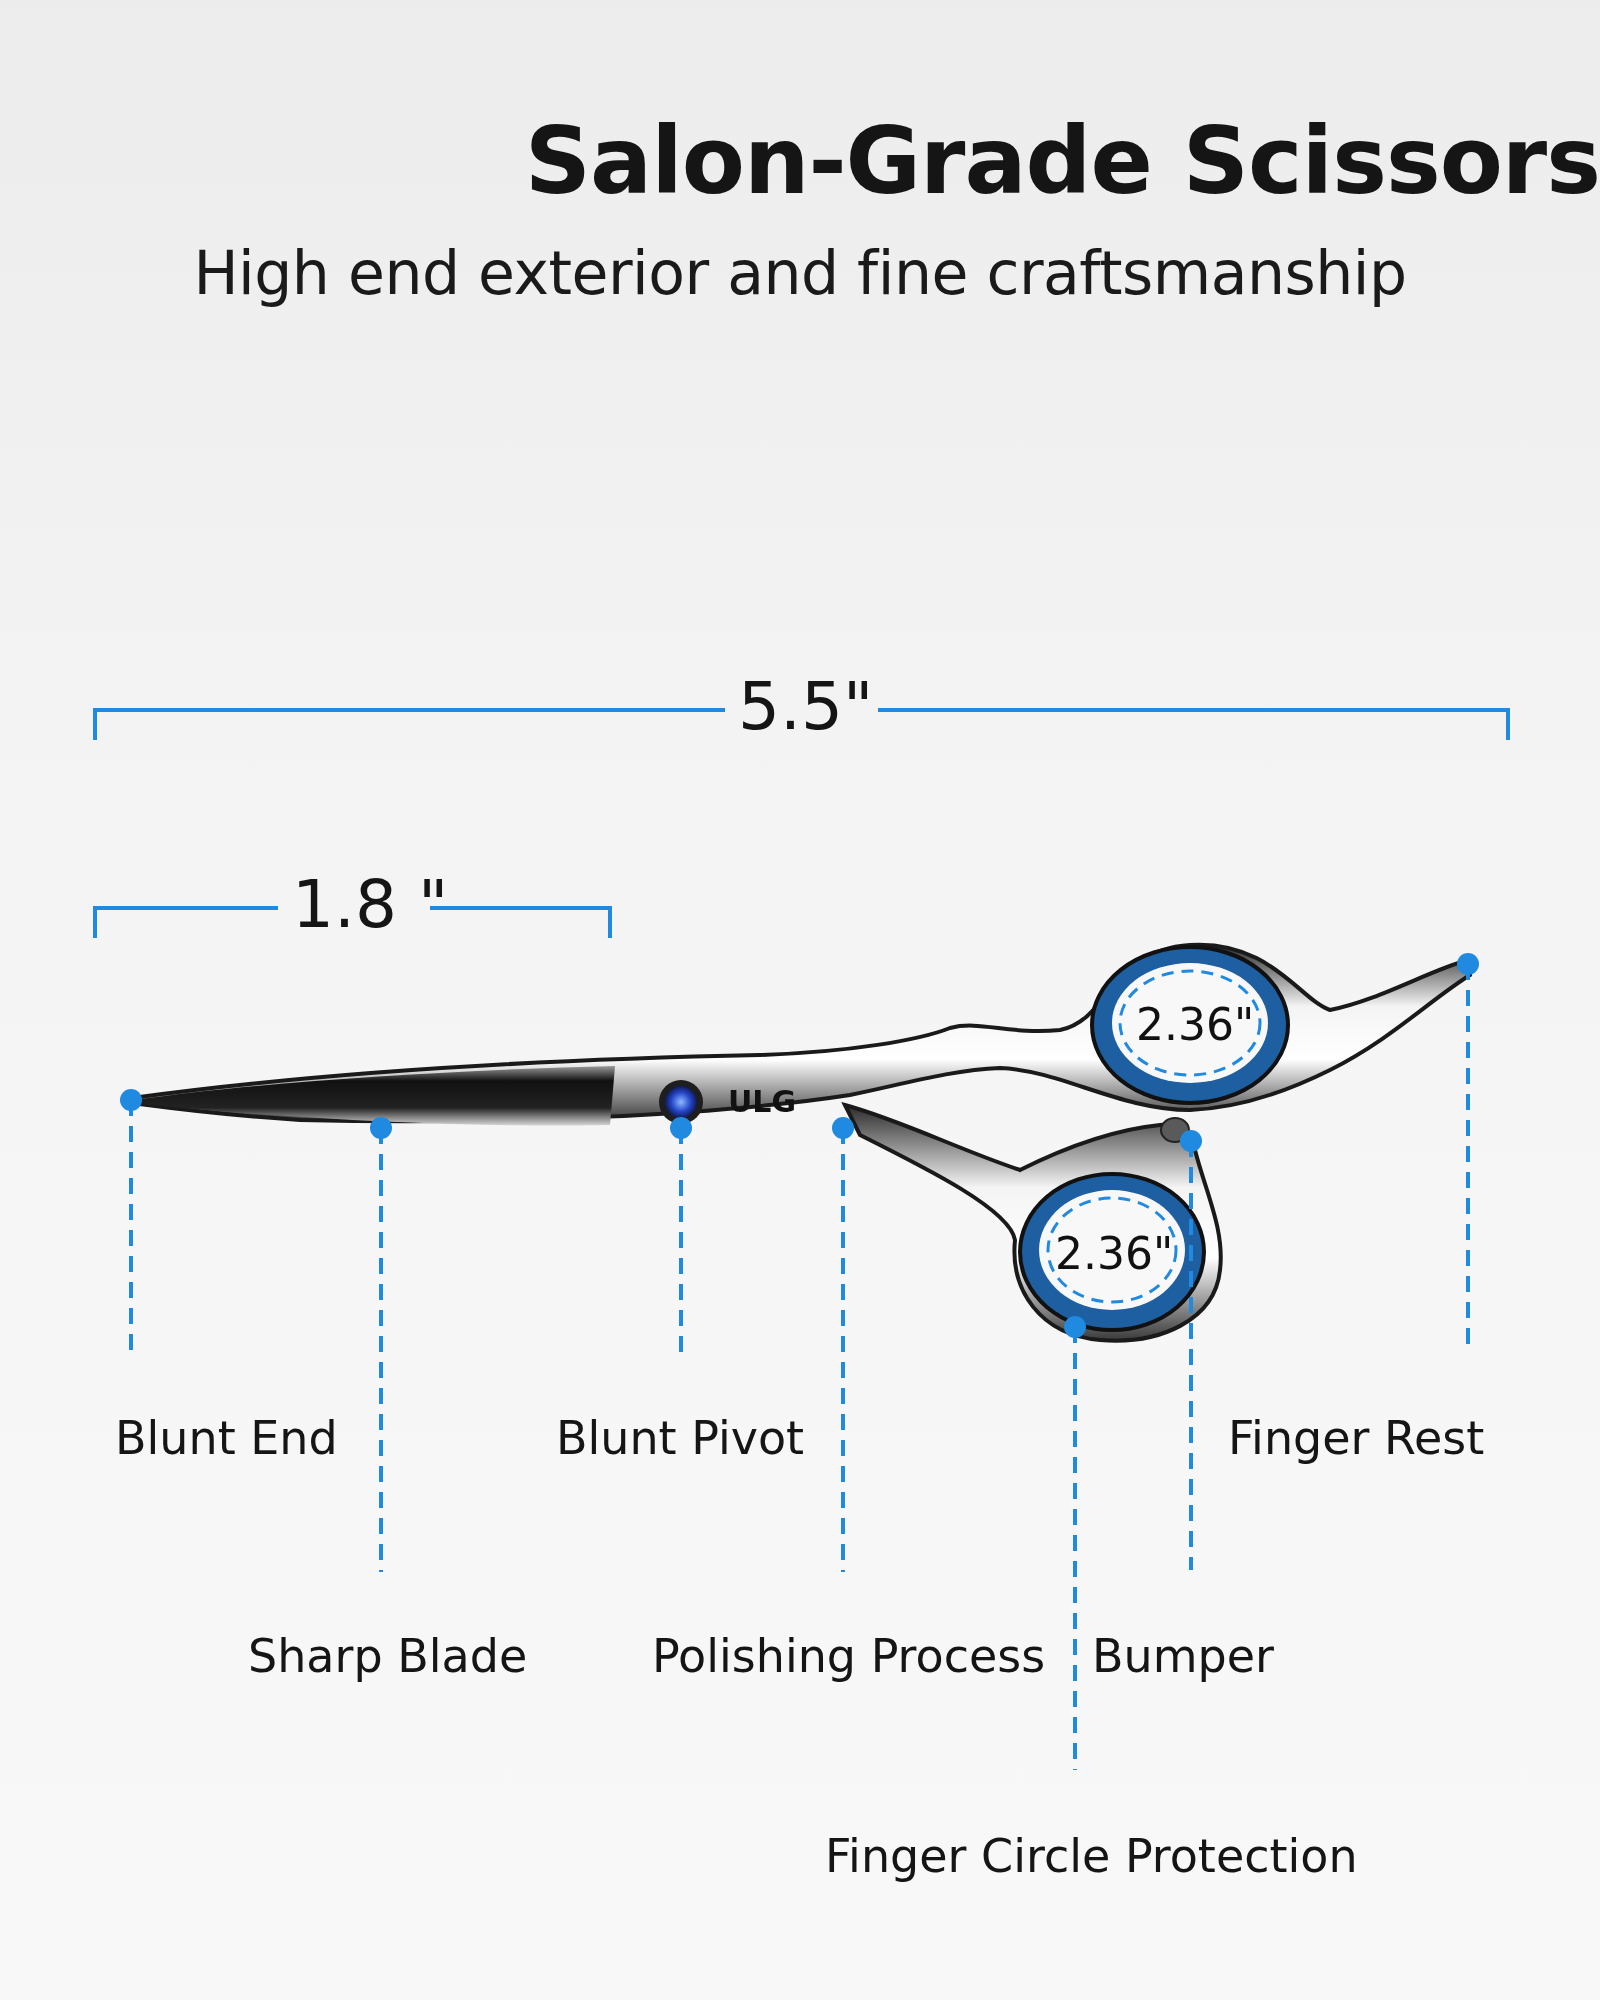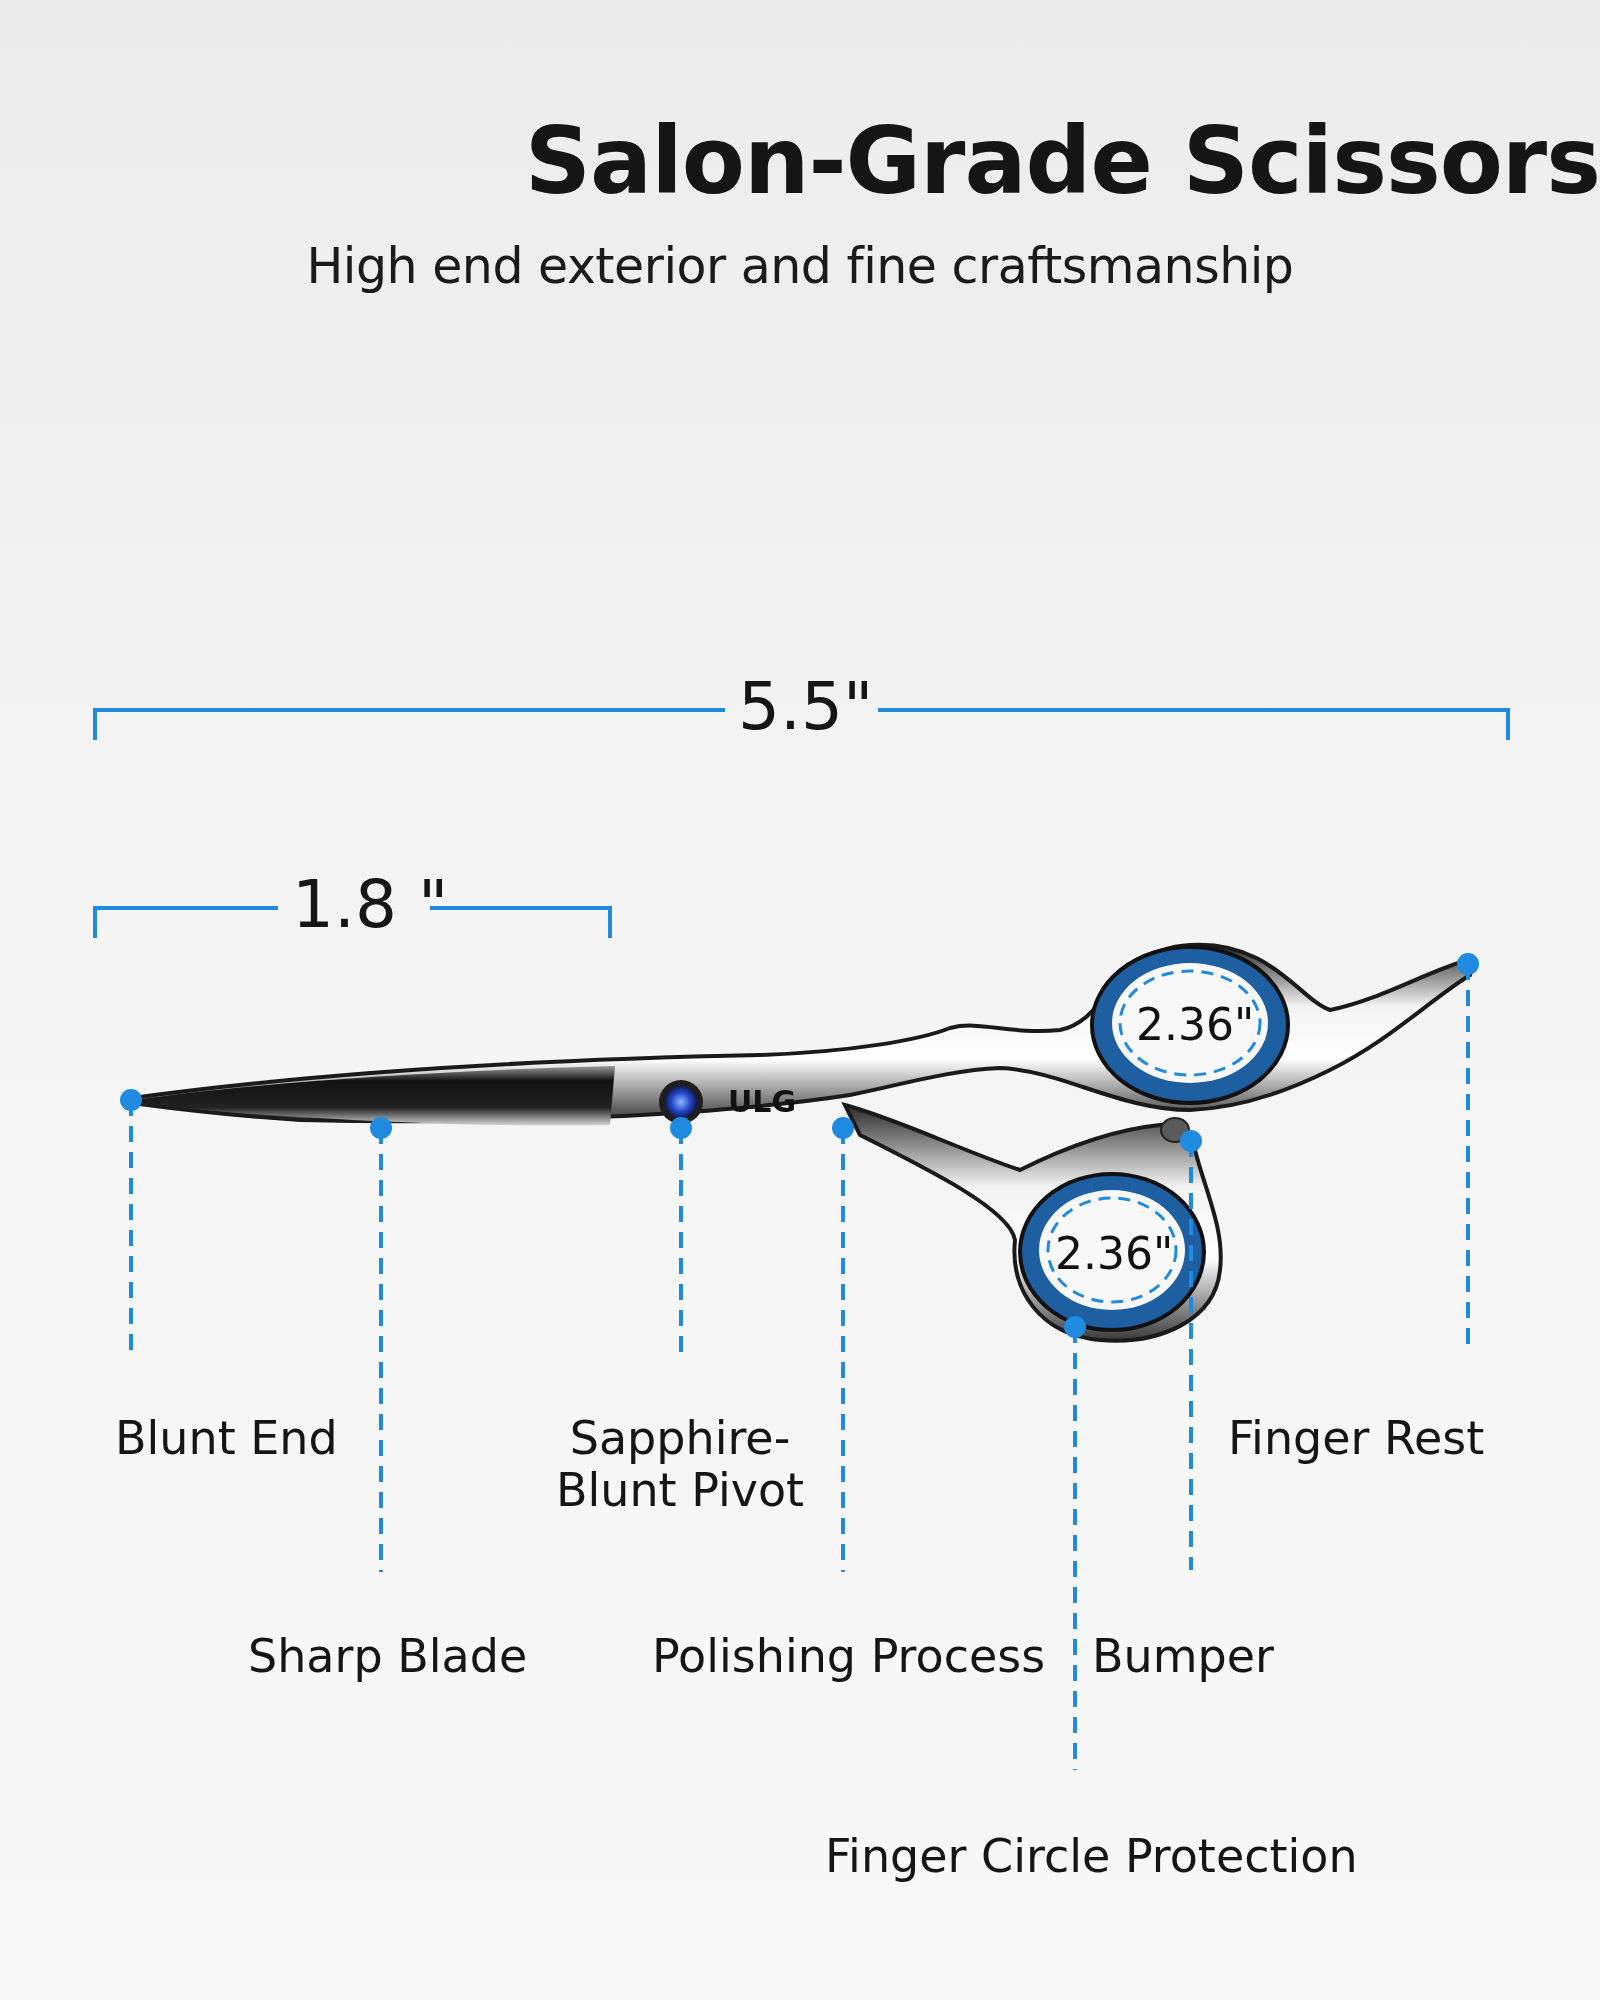--- a/index.html
+++ b/index.html
@@ -1,20 +1,20 @@
 <!DOCTYPE html>
 <html><head>
 <meta charset="utf-8">
 <style>
   html,body{margin:0;padding:0;}
   body{width:1600px;height:2000px;position:relative;overflow:hidden;
     background:linear-gradient(#ececec 0%, #f2f2f2 30%, #f6f6f6 60%, #f8f8f8 100%);
     font-family:"DejaVu Sans","Liberation Sans",sans-serif;color:#111;}
   .title{position:absolute;left:0;width:1600px;top:108px;text-align:right;font-size:92px;font-weight:bold;letter-spacing:-1px;color:#151515;}
-  .subtitle{position:absolute;left:0;width:1600px;top:238px;text-align:center;font-size:49px;color:#1a1a1a;letter-spacing:-0.5px;}
+  .subtitle{position:absolute;left:0;width:1600px;top:238px;text-align:center;font-size:60px;color:#1a1a1a;letter-spacing:-0.5px;}
   svg.art{position:absolute;left:0;top:0;}
   .dim{position:absolute;font-size:66px;color:#151515;line-height:1;background:transparent;}
   .lbl{position:absolute;font-size:46px;color:#151515;line-height:52px;white-space:nowrap;margin-top:44px;}
   .c{text-align:center;}
   .ring-lbl{position:absolute;font-size:44px;color:#111;line-height:1;}
 </style>
 </head>
 <body>
 
 <div class="title">Salon-Grade Scissors</div>
@@ -97,19 +97,18 @@
 </svg>
 
 <div class="dim" style="left:738px;top:674px;">5.5"</div>
 <div class="dim" style="left:292px;top:872px;">1.8 "</div>
 <div class="ring-lbl" style="left:1136px;top:1003px;">2.36"</div>
 <div class="ring-lbl" style="left:1055px;top:1232px;">2.36"</div>
 
 <div class="lbl" style="left:115px;top:1368px;">Blunt End</div>
 <div class="lbl" style="left:248px;top:1586px;">Sharp Blade</div>
 <div class="lbl c" style="left:530px;width:300px;top:1368px;">
-  <div>Sapphire-</div>
   <div>Blunt Pivot</div>
 </div>
 <div class="lbl" style="left:652px;top:1586px;">Polishing Process</div>
 <div class="lbl" style="left:825px;top:1786px;">Finger Circle Protection</div>
 <div class="lbl" style="left:1092px;top:1586px;">Bumper</div>
 <div class="lbl" style="left:1228px;top:1368px;">Finger Rest</div>
 
 </body></html>

